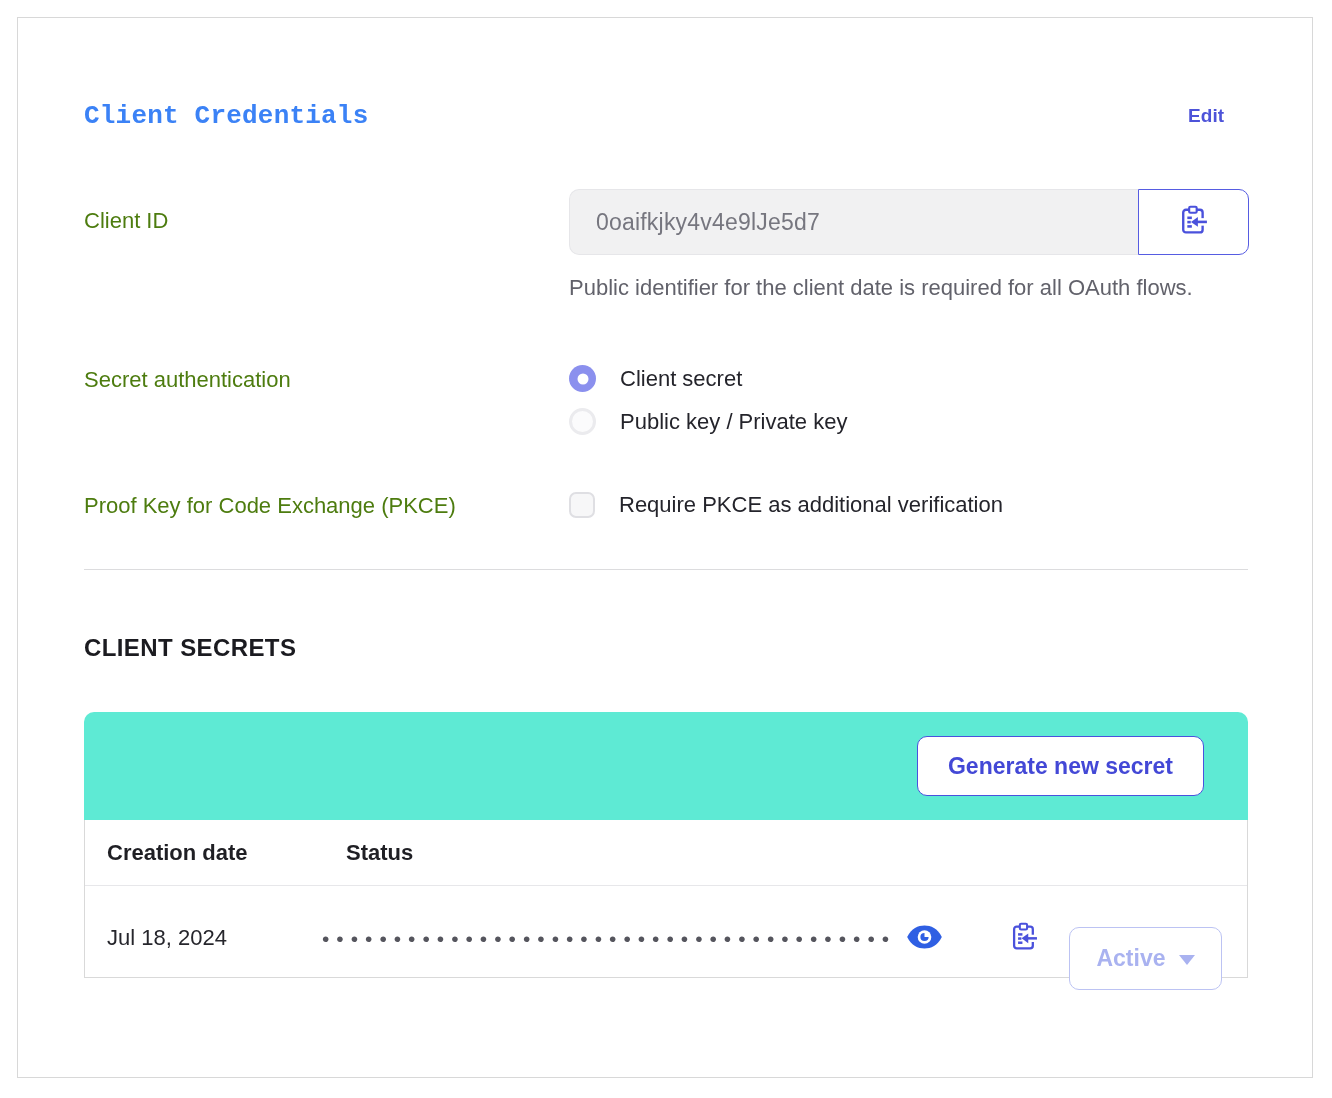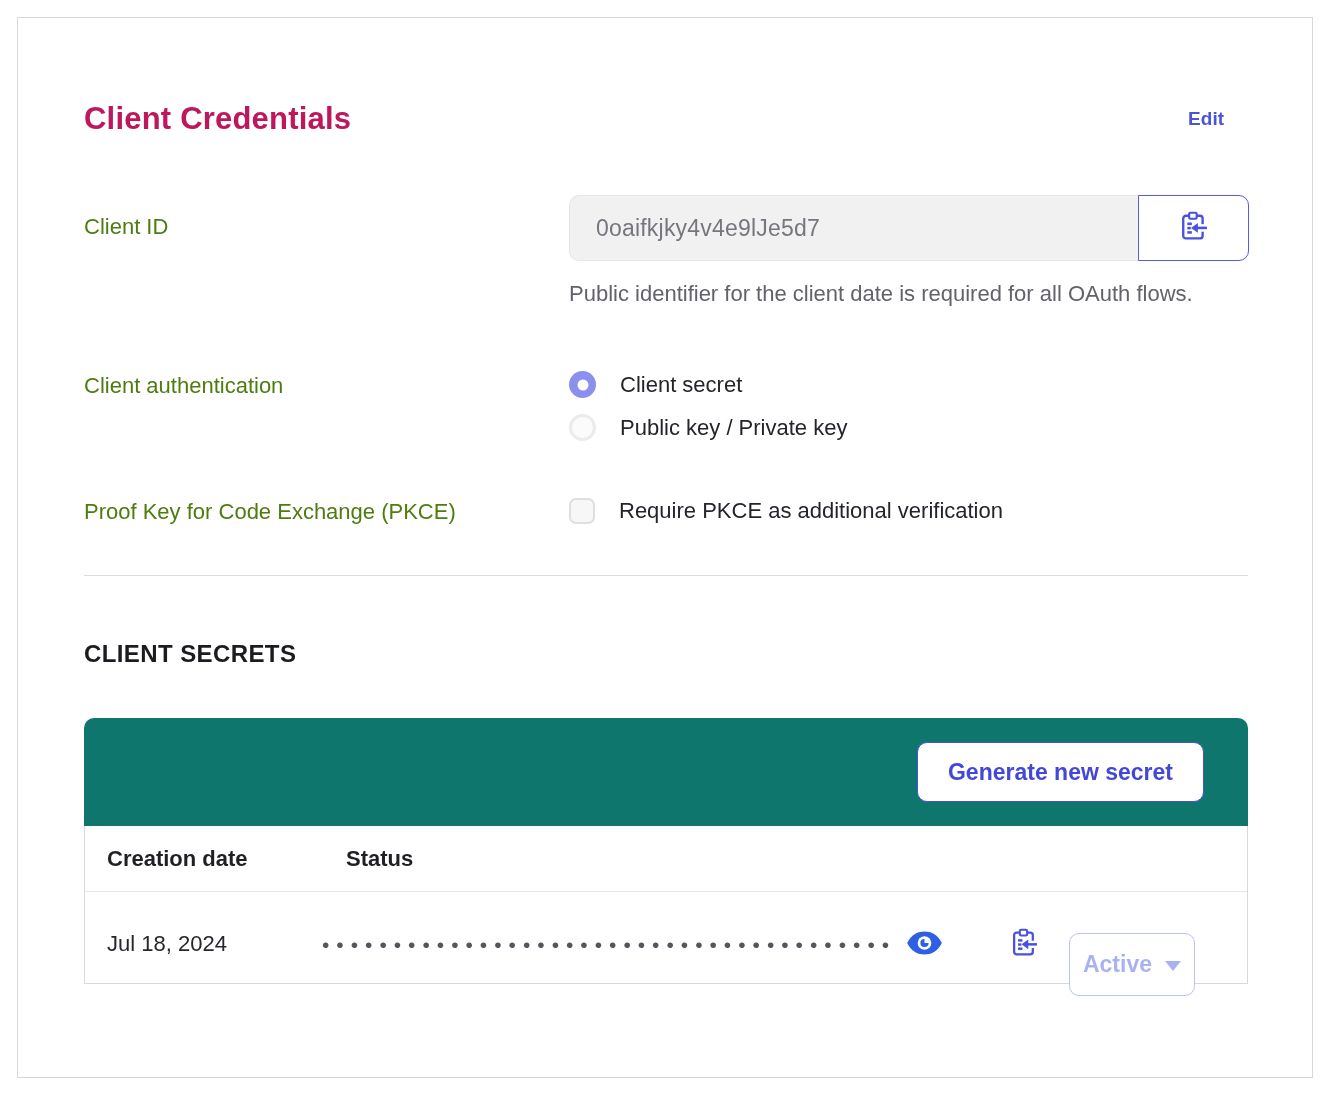--- a/index.html
+++ b/index.html
@@ -8,21 +8,21 @@
 
   .card {
     position: absolute; left: 17px; top: 17px;
     width: 1296px; height: 1061px;
     background: #fff; border: 1px solid #d8d8d8;
     padding: 83px 64px 0 66px;
   }
 
   
   .card-header { display: flex; align-items: center; justify-content: space-between; margin-bottom: 58px; }
-  .page-title { font-size: 31px; font-weight: 700; color: #be185d; letter-spacing: 0.2px; }
+  .page-title { font-size: 26px; font-weight: 700; color: #3b82f6; letter-spacing: 0.2px; font-family: Liberation Mono, monospace; }
   .edit-link { font-size: 19px; font-weight: 700; color: #4d53d9; text-decoration: none; cursor: pointer; margin-right: 24px; }
 
   
   .form-row { display: grid; grid-template-columns: 485px 1fr; margin-bottom: 56px; }
   .form-label { font-size: 22px; color: #4d7c0f; line-height: 30px; }
   .row-client-id .form-label { padding-top: 17px; }
 
   .input-group { display: flex; width: 680px; }
   .readonly-input {
     flex: 1; height: 66px; background: #f1f1f2;
@@ -57,42 +57,42 @@
     background: #f7f7f8; border: 2px solid #dfdfe3; flex: 0 0 auto;
   }
   .row-pkce { margin-bottom: 48px; }
 
   .divider { border: none; border-top: 1px solid #dcdcde; margin-bottom: 64px; }
 
   .section-heading { font-size: 24px; font-weight: 700; color: #1b1b20; letter-spacing: 0.4px; margin-bottom: 50px; }
 
   
   .secrets-toolbar {
-    height: 108px; background: #0f766e; border-radius: 10px 10px 0 0;
+    height: 108px; background: #5eead4; border-radius: 10px 10px 0 0;
     display: flex; align-items: center; justify-content: flex-end; padding-right: 44px;
   }
   .generate-btn {
     height: 60px; padding: 0 30px; background: #fff;
     border: 1px solid #4a52dd; border-radius: 10px;
     font-family: "Liberation Sans", sans-serif;
     font-size: 23px; font-weight: 700; color: #4348d6; cursor: pointer;
   }
   .secrets-body { border: 1px solid #d9d9d9; border-top: none; background: #fff; }
   .t-head, .t-row { display: grid; grid-template-columns: 215px 1fr 180px; align-items: center; padding: 0 22px; }
   .t-head { height: 66px; border-bottom: 1px solid #e7e7ea; }
   .t-head .col { font-size: 22px; font-weight: 700; color: #1f1f24; }
   .t-row { height: 91px; }
   .col-status { padding-left: 24px; }
   .cell-date { font-size: 22px; color: #26262c; }
   .cell-secret { display: flex; align-items: center; }
   .dots { font-size: 21px; letter-spacing: 7px; color: #55555d; white-space: nowrap; margin-right: 10px; line-height: 1; }
   .icon-btn { background: none; border: none; padding: 0; cursor: pointer; display: flex; align-items: center; }
   .icon-btn.copy-secret { margin-left: 68px; }
   .status-btn {
-    height: 63px; width: 126px; background: #fff;
+    height: 63px; width: 153px; background: #fff;
     border: 1px solid #bcc3f3; border-radius: 10px;
     display: inline-flex; align-items: center; justify-content: center;
     font-family: "Liberation Sans", sans-serif;
     font-size: 23px; font-weight: 700; color: #a9b2f0; cursor: pointer; margin-top: 41px;
   }
   .caret-down { width: 0; height: 0; margin-left: 13px; margin-top: 3px;
     border-left: 8px solid transparent; border-right: 8px solid transparent;
     border-top: 10px solid #a9b2f0; }
 </style>
 </head>
@@ -125,21 +125,21 @@
               <path d="M10.2 15.3 L16.6 10.7 L16.6 19.9 Z" fill="#4a51dc"></path>
             </svg>
           </span>
         </button>
       </div>
       <p class="help-text">Public identifier for the client date is required for all OAuth flows.</p>
     </div>
   </div>
 
   <div class="form-row">
-    <div class="form-label">Client authentication</div>
+    <div class="form-label">Secret authentication</div>
     <div class="radio-stack">
       <label class="choice">
         <span class="radio checked"></span>
         <span class="choice-label">Client secret</span>
       </label>
       <label class="choice">
         <span class="radio"></span>
         <span class="choice-label">Public key / Private key</span>
       </label>
     </div>

